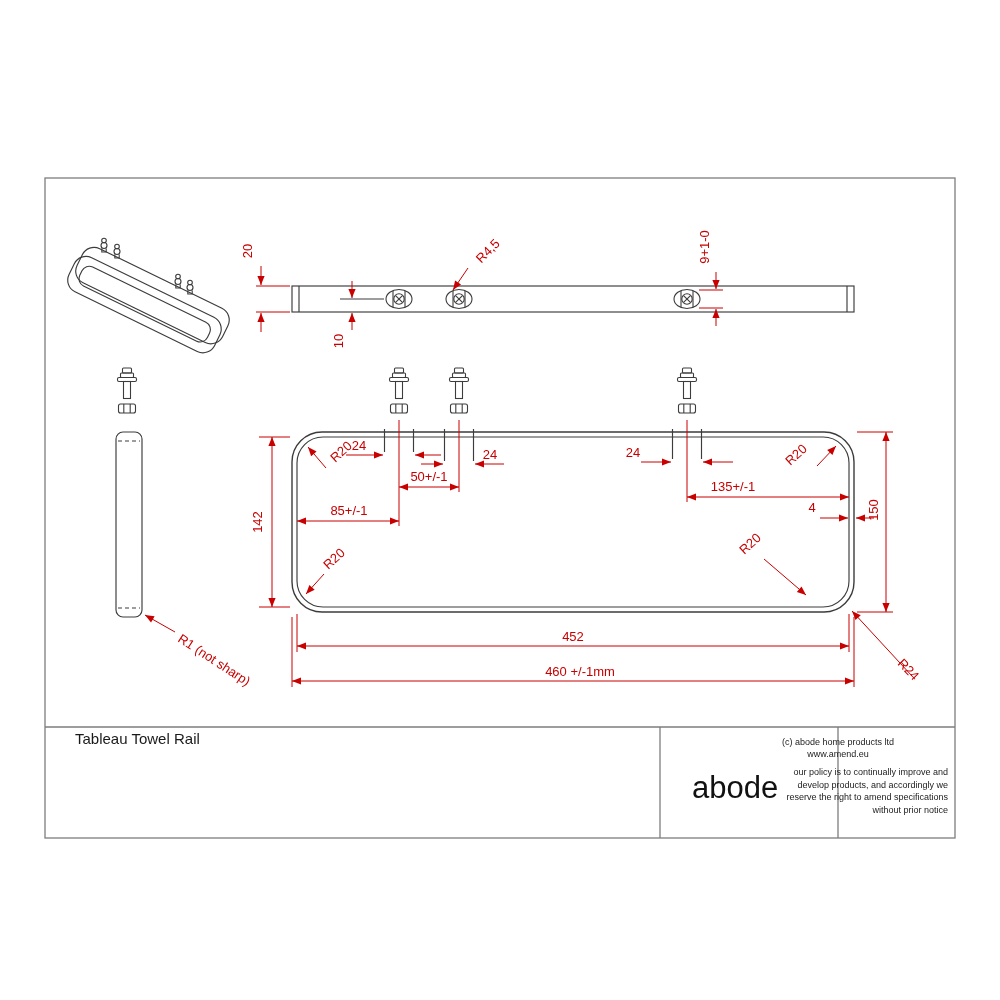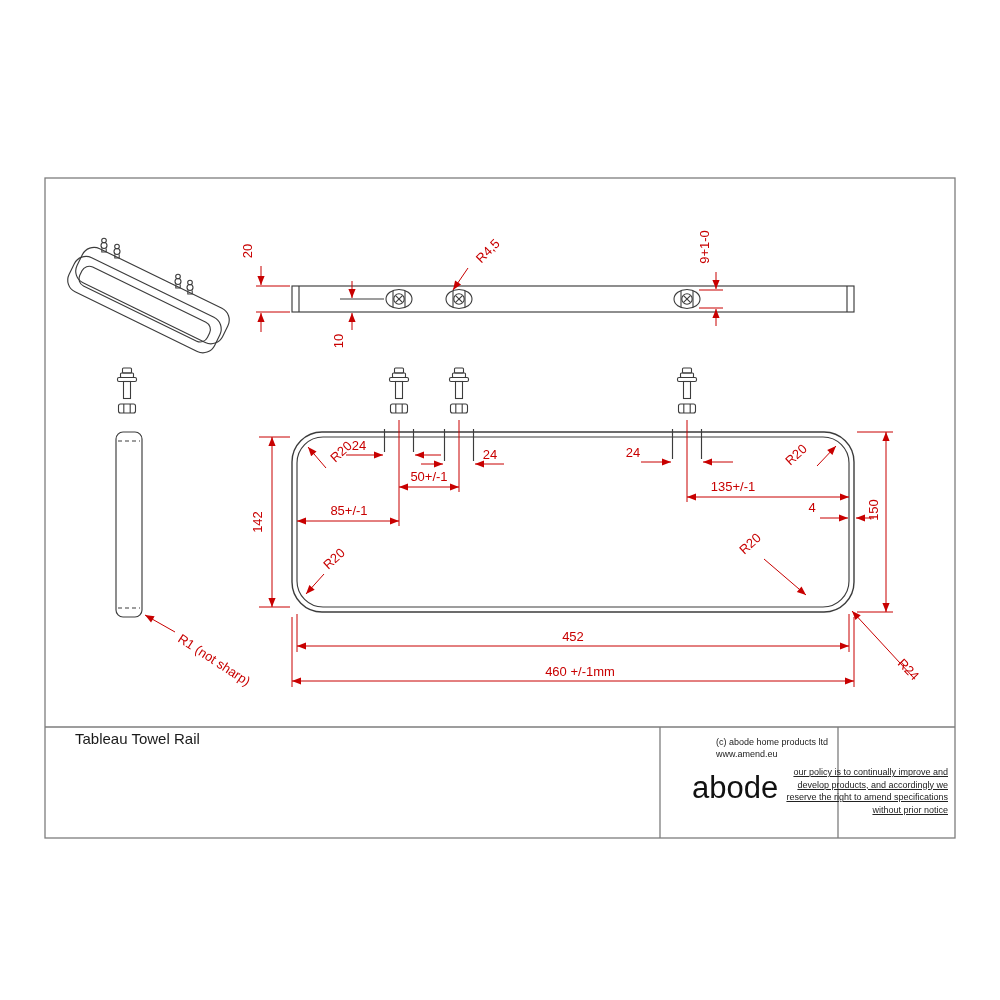--- a/index.html
+++ b/index.html
@@ -3,22 +3,22 @@
 <meta charset="utf-8">
 <style>
   html,body{margin:0;padding:0;background:#fff;}
   .canvas{position:relative;width:1000px;height:1000px;background:#ffffff;overflow:hidden;
           font-family:"Liberation Sans",sans-serif;}
   svg{position:absolute;left:0;top:0;}
   .dimtext text{font:13px "Liberation Sans",sans-serif;fill:#c80000;}
   .overlay{position:absolute;color:#1a1a1a;}
   .title-text{left:75px;top:730px;font-size:15px;}
   .brand-logo{left:692px;top:770px;font-size:31px;font-weight:normal;letter-spacing:0px;color:#111;}
-  .copyright{right:64px;top:736px;width:220px;text-align:left;font-size:9px;line-height:1.35;color:#222;}
-  .policy{right:52px;top:766px;width:168px;text-align:right;font-size:9px;line-height:1.4;color:#222;text-decoration:underline;}
+  .copyright{right:52px;top:736px;width:220px;text-align:center;font-size:9px;line-height:1.35;color:#222;}
+  .policy{right:52px;top:766px;width:168px;text-align:right;font-size:9px;line-height:1.4;color:#222;}
 </style>
 </head>
 <body>
 
 <div class="canvas">
 
 <svg width="1000" height="1000" viewBox="0 0 1000 1000">
   <defs>
     <marker id="arr" viewBox="0 0 10 10" refX="9.5" refY="5" markerWidth="10" markerHeight="10" orient="auto-start-reverse">
       <path d="M0.5,1.4 L9.5,5 L0.5,8.6 z" fill="#c80000" stroke="none"></path>

